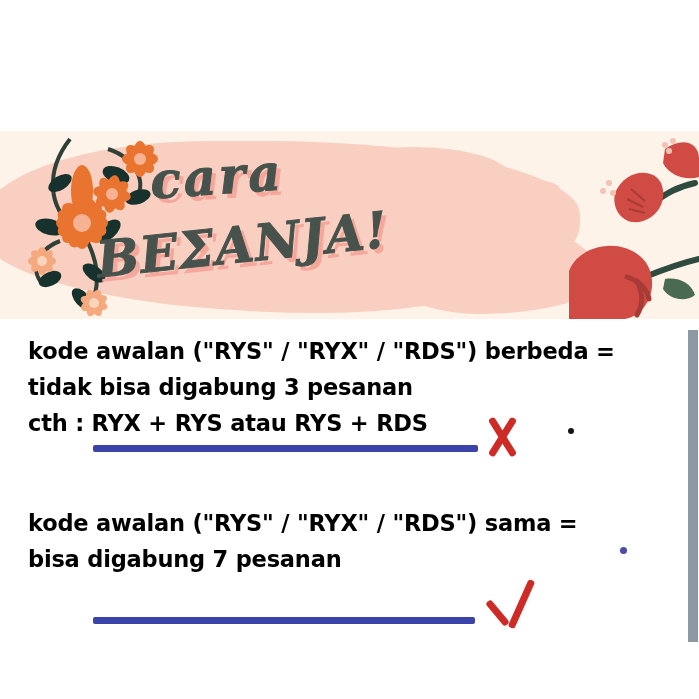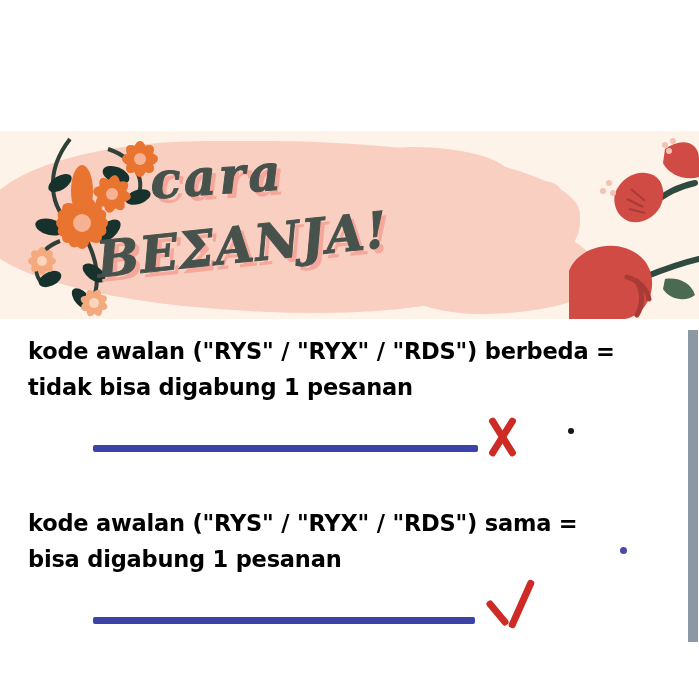--- a/index.html
+++ b/index.html
@@ -291,26 +291,27 @@
     </svg>
 
     <div class="banner-title">cara</div>
     <div class="banner-title line2">BEΣANJA!</div>
   </div>
 
   <div class="card">
 
     <div class="block b1">
       <div class="line">kode awalan ("RYS" / "RYX" / "RDS") berbeda =</div>
-      <div class="line">tidak bisa digabung 1 pesanan</div>
+      <div class="line">tidak bisa digabung 3 pesanan</div>
+      <div class="line">cth : RYX + RYS  atau  RYS + RDS</div>
     </div>
 
     <div class="block b2">
       <div class="line">kode awalan ("RYS" / "RYX" / "RDS") sama =</div>
-      <div class="line">bisa digabung 1 pesanan</div>
+      <div class="line">bisa digabung 7 pesanan</div>
     </div>
 
     <div class="underline u1"></div>
     <div class="underline u2"></div>
   </div>
 
   <div class="mark xmark">
     <i></i>
     <i></i>
   </div>

